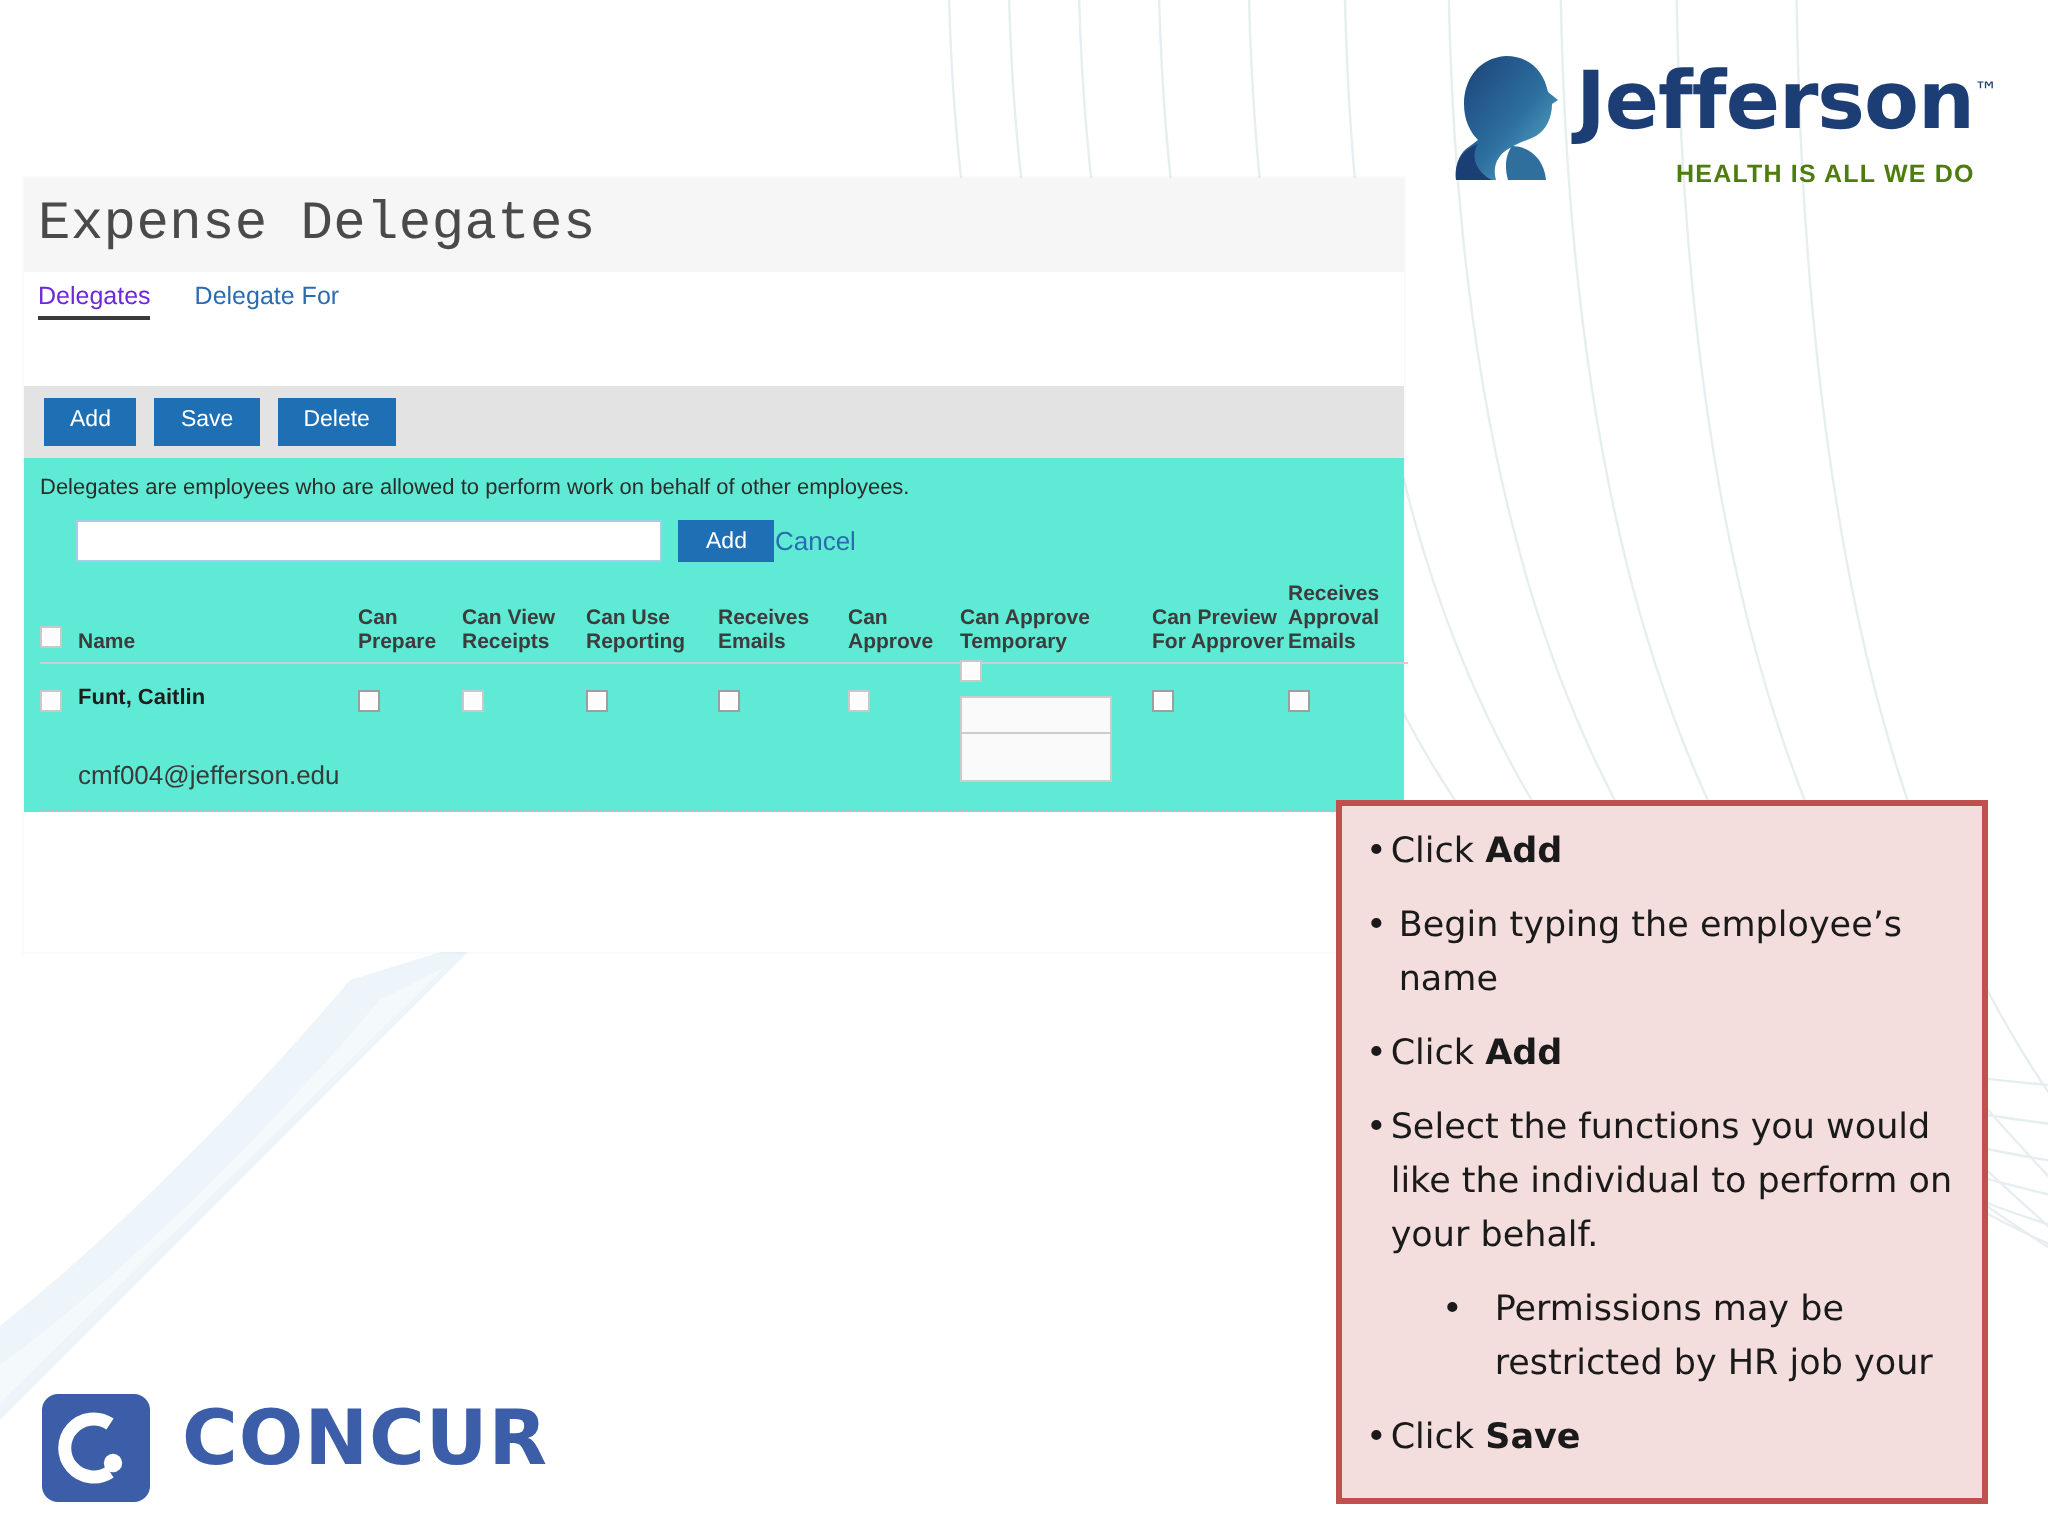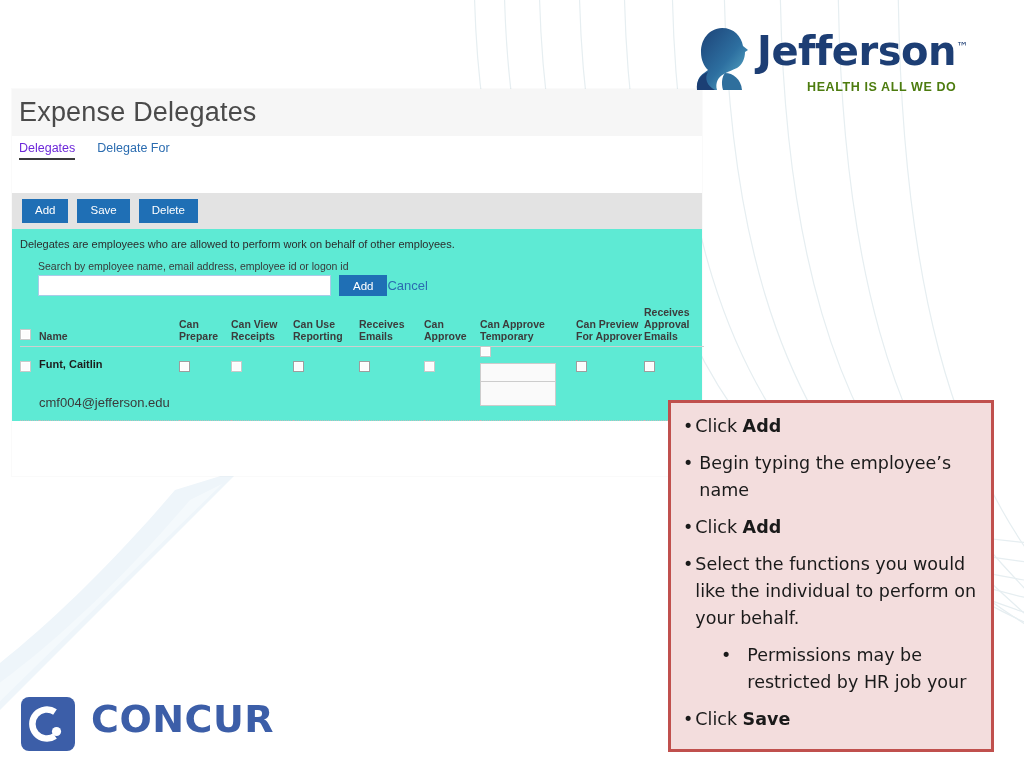--- a/index.html
+++ b/index.html
@@ -31,21 +31,21 @@
     top: 470px;
     width: 360px;
     height: 300px;
     pointer-events: none;
     z-index: 0;
   }
 
   
   #jefferson-logo {
     position: absolute;
-    left: 695px;
+    left: 726px;
     top: 24px;
     width: 260px;
     height: 76px;
     z-index: 5;
   }
   #jefferson-logo .jl-mark {
     position: absolute;
     left: 0px;
     top: 2px;
     width: 62px;
@@ -118,21 +118,21 @@
     box-shadow: 0 0 0 1px rgba(0,0,0,0.02);
   }
   #page-header-band {
     height: 47px;
     background: #f6f6f6;
     display: flex;
     align-items: center;
     padding-left: 7px;
   }
   #page-title {
-    font-family: Liberation Sans, sans-serif;
+    font-family: Liberation Mono, monospace;
     font-size: 27px;
     font-weight: 300;
     color: #4a4a4a;
     letter-spacing: 0.2px;
   }
   #tab-bar {
     height: 28px;
     background: #ffffff;
     padding-left: 7px;
     display: flex;
@@ -412,21 +412,20 @@
   <div id="toolbar">
     <button class="btn-blue">Add</button>
     <button class="btn-blue">Save</button>
     <button class="btn-blue">Delete</button>
   </div>
 
   <div id="panel-body">
     <p class="info-line">Delegates are employees who are allowed to perform work on behalf of other employees.</p>
 
     <div id="search-block">
-      <div id="search-label">Search by employee name, email address, employee id or logon id</div>
       <div id="search-row">
         <input id="search-input" type="text" autofocus="" placeholder="" style="">
         <button id="search-add-button">Add</button>
         <span id="search-cancel-link">Cancel</span>
       </div>
     </div>
 
 
     <table id="delegates-table">
       <colgroup>

